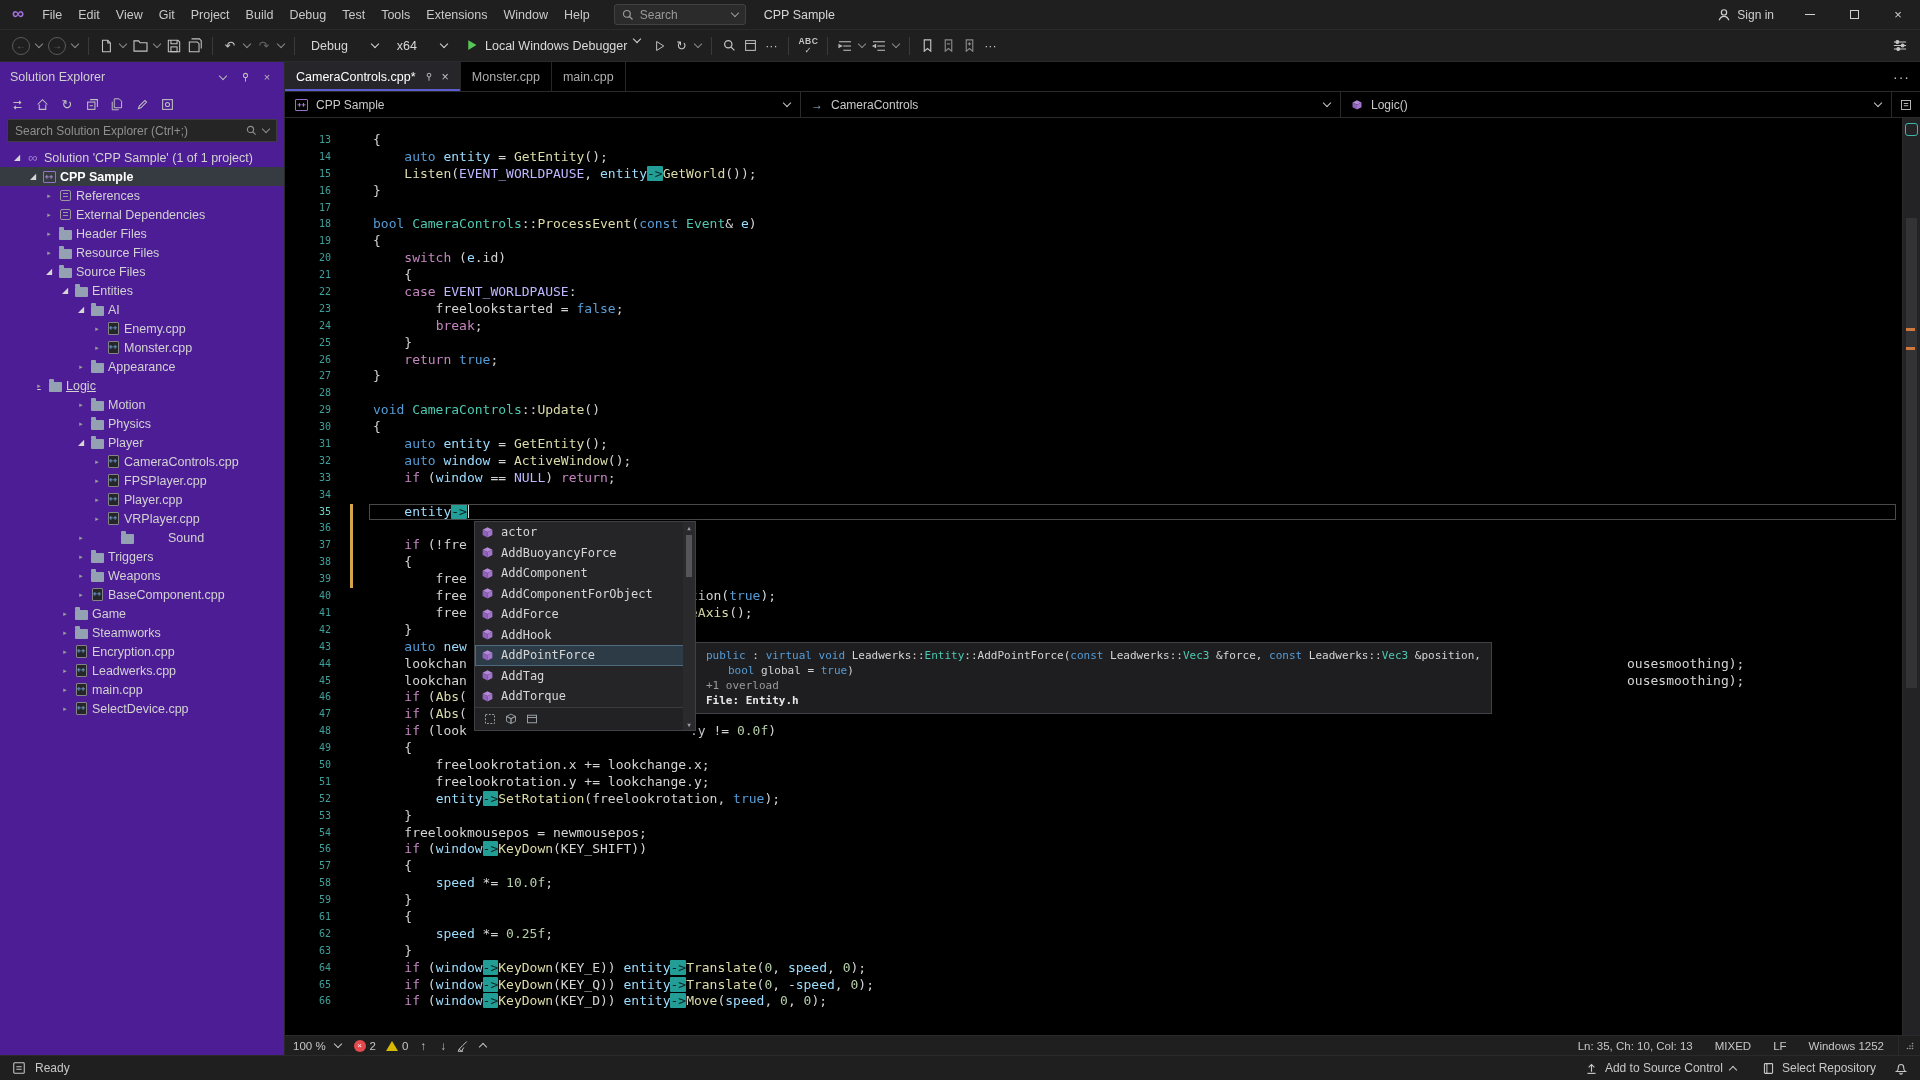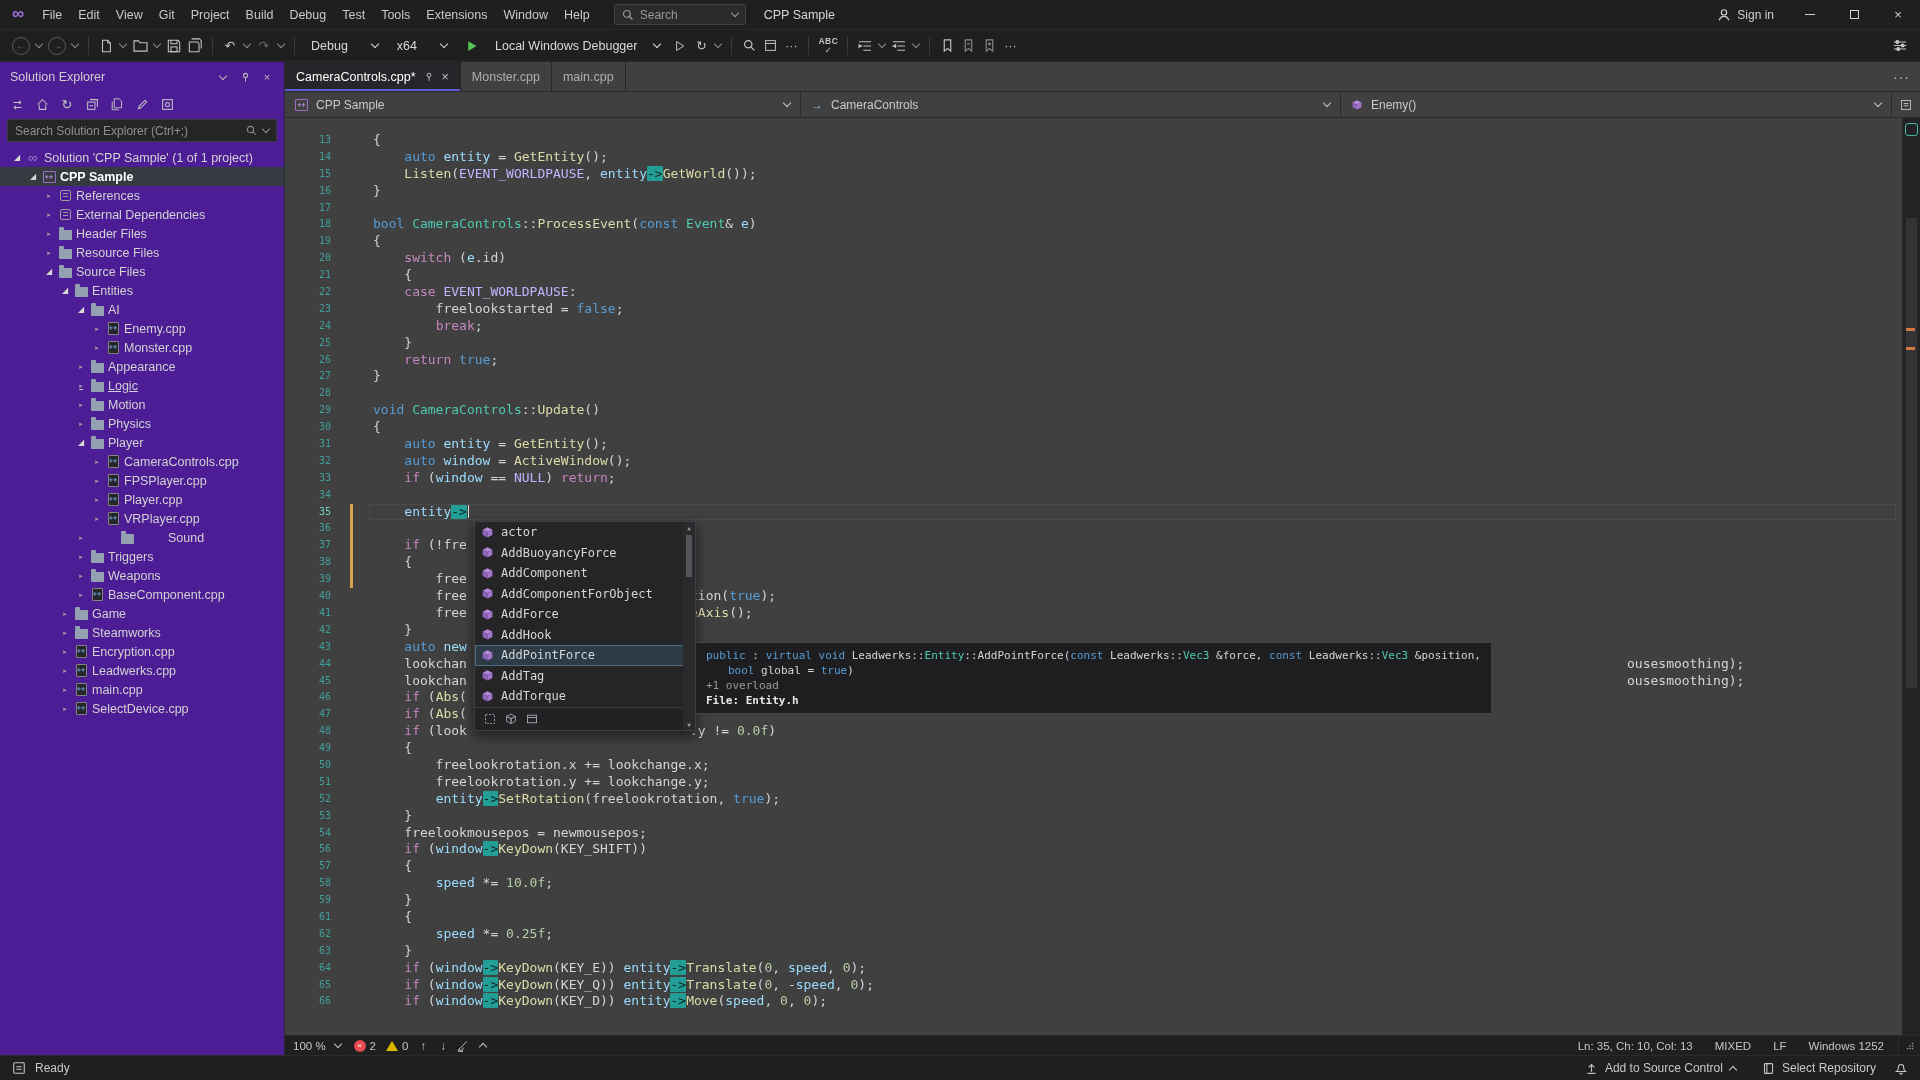--- a/index.html
+++ b/index.html
@@ -23,21 +23,21 @@
 .chev.up{transform:rotate(-135deg);margin-top:3px}
 
 
 .toolbar{height:32px;display:flex;align-items:center;background:#1f1f1f;border-bottom:1px solid #2a2a2a;padding-left:10px;gap:1px;font-size:12.5px}
 .tbi{min-width:20px;height:24px;display:flex;align-items:center;justify-content:center;color:#c4c4c4;padding:0 2px}
 .tbi.dim{color:#656565}
 .tbchev{color:#8a8a8a;width:12px;height:24px;display:flex;align-items:center;justify-content:center}
 .tb-sep{width:1px;height:18px;background:#3a3a3a;margin:0 6px}
 .circle-btn{width:18px;height:18px;border:1px solid #5a5a5a;border-radius:50%;display:flex;align-items:center;justify-content:center;font-size:10px;color:#6b6b6b}
 .combo{display:flex;align-items:center;gap:24px;padding:0 9px;height:24px;color:#d8d8d8}
-.run{display:flex;align-items:center;gap:17px;padding:0 9px;color:#dadada}
+.run{display:flex;align-items:flex-start;gap:7px;padding:0 9px;color:#dadada}
 .spell{display:flex;flex-direction:column;align-items:center;line-height:9px;font-size:8.5px;color:#c4c4c4;letter-spacing:.5px}
 .spell b{color:#c4c4c4}
 
 
 .main{display:flex;height:993px}
 .sidebar{width:285px;border-right:1px solid #2a2a2a;display:flex;flex-direction:column;background:#4c1d95}
 .sb-header{height:30px;display:flex;align-items:center;padding:0 6px 0 10px;color:#cfcfcf;font-size:12.5px}
 .sb-hicon{width:22px;height:22px;display:flex;align-items:center;justify-content:center;color:#b9b9b9;font-size:11px}
 .sb-toolbar{height:25px;display:flex;align-items:center;gap:3px;padding:0 6px}
 .sb-tbi{width:22px;height:20px;display:flex;align-items:center;justify-content:center;color:#c0c0c0}
@@ -50,21 +50,21 @@
 .ticon{width:18px;flex:0 0 18px;display:flex;justify-content:center;align-items:center;margin-right:2px}
 .i-folder{width:13px;height:10px;background:#93a1b3;border-radius:1px;position:relative;margin-top:2px}
 .i-folder::before{content:"";position:absolute;top:-2.5px;left:0;width:5.5px;height:2.5px;background:#93a1b3;border-radius:1px 1px 0 0}
 .i-cpp{width:11px;height:13px;border:1px solid #848484;border-radius:1px;background:#24262a;color:#6ca2da;font-size:7px;line-height:11px;text-align:center;font-family:"DejaVu Sans Mono",monospace;font-weight:bold}
 .i-proj{width:13px;height:12px;border:1px solid #9b6fc9;border-radius:1px;color:#b98fe0;font-size:7px;line-height:10px;text-align:center;font-family:"DejaVu Sans Mono",monospace;font-weight:bold}
 .i-sln{color:#a684d4;font-size:13px;line-height:12px}
 .i-ref{width:11px;height:11px;border:1px solid #9a9a9a;border-radius:2px;position:relative}
 .i-ref::before{content:"";position:absolute;left:2px;top:2px;right:2px;height:1px;background:#9a9a9a;box-shadow:0 3px 0 #9a9a9a}
 
 
-.editor{flex:1;min-width:0;display:flex;flex-direction:column;background:#404040}
+.editor{flex:1;min-width:0;display:flex;flex-direction:column;background:#000000}
 .tabbar{height:30px;display:flex;align-items:stretch;border-bottom:1px solid #2a2a2a}
 .tab{display:flex;align-items:center;gap:8px;padding:0 11px;font-size:12.5px;color:#aeaeae;border-right:1px solid #272727}
 .tab.active{background:#26262a;color:#fff;box-shadow:inset 0 -2px 0 #5b5ccf}
 .tab .ticn{display:flex;align-items:center;color:#c0c0c0}
 .tabbar-right{margin-left:auto;display:flex;align-items:center;gap:12px;padding-right:10px;color:#c0c0c0;font-size:14px;letter-spacing:1px}
 .navbar{height:26px;display:flex;border-bottom:1px solid #2a2a2a;font-size:12px;color:#c9c9c9}
 .nav-sec{display:flex;align-items:center;gap:8px;padding:0 10px;border-right:1px solid #2a2a2a}
 .nav-sec .grow{flex:1}
 .nav-s1{width:516px}
 .nav-s2{width:540px}
@@ -475,21 +475,21 @@
             </span>
             <span>Monster.cpp</span>
           </div>
           <div class="trow" style="padding-left: 74px;">
             <span class="tarrow">▸</span>
             <span class="ticon">
               <span class="i-folder"></span>
             </span>
             <span>Appearance</span>
           </div>
-          <div class="trow" style="padding-left: 74px; text-decoration: underline;">
+          <div class="trow" style="padding-left: 32px; text-decoration: underline;">
             <span class="tarrow">▸</span>
             <span class="ticon">
               <span class="i-folder"></span>
             </span>
             <span>Logic</span>
           </div>
           <div class="trow" style="padding-left: 74px;">
             <span class="tarrow">▸</span>
             <span class="ticon">
               <span class="i-folder"></span>
@@ -647,21 +647,21 @@
             <span class="chev"></span>
         </div>
         <div class="nav-sec nav-s3">
           <span>
               <svg width="12" height="12" viewBox="0 0 16 16">
                 <path fill="#b487d8" d="M8 1.5 14 4.5 8 7.5 2 4.5Z"></path>
                 <path fill="#8e63b8" d="M2 4.5 8 7.5V14L2 11Z"></path>
                 <path fill="#a374cc" d="M14 4.5 8 7.5V14l6-3Z"></path>
               </svg>
             </span>
-          <span>Enemy()</span>
+          <span>Logic()</span>
           <div class="grow"></div>
             <span class="chev"></span>
         </div>
         <div class="nav-right">
             <svg width="12" height="12" viewBox="0 0 16 16" fill="none" stroke="#b9b9b9" stroke-width="1.3">
               <rect x="2" y="2" width="12" height="12"></rect>
               <path d="M5 6h6M5 9h6"></path>
             </svg>
           </div>
       </div>

